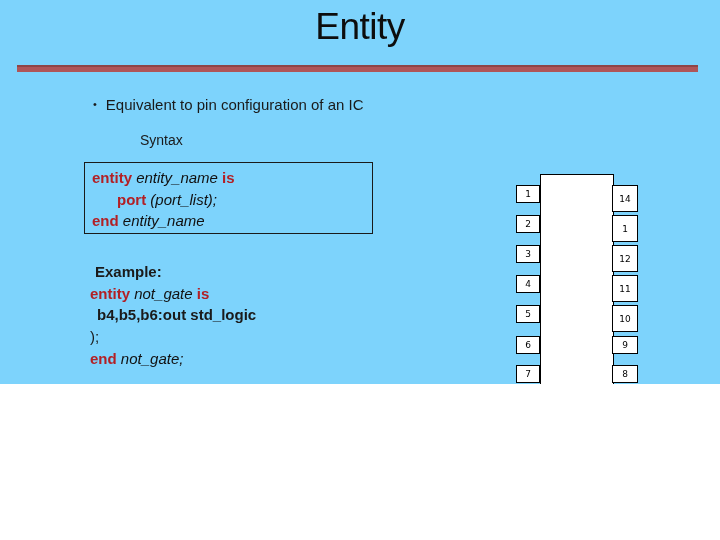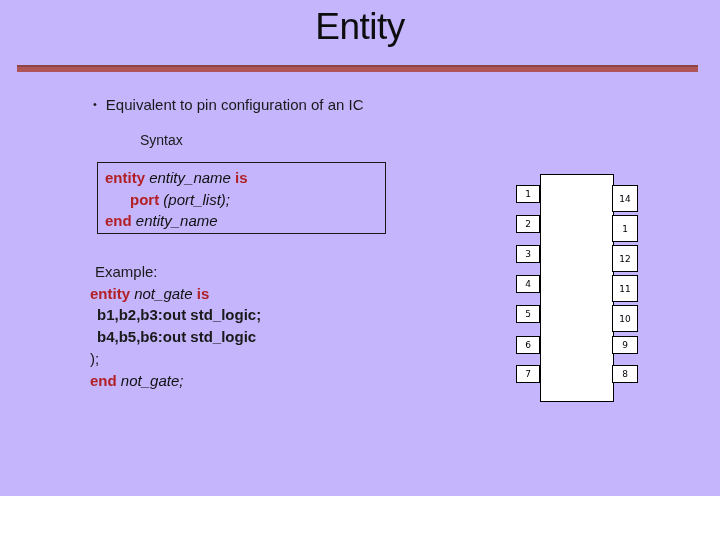--- a/index.html
+++ b/index.html
@@ -1,40 +1,40 @@
 <!DOCTYPE html>
 <html><head>
 <meta charset="utf-8">
 <style>
   html,body{margin:0;padding:0;background:#ffffff;}
   .slide{
-    position:relative;width:720px;height:496px;background:#c4b5fd;overflow:hidden;
+    position:relative;width:720px;height:384px;background:#7dd3fc;overflow:hidden;
     font-family:"Liberation Sans",sans-serif;color:#1a1a1a;
   }
   .title{
     position:absolute;top:6px;left:0;right:0;text-align:center;
     font-size:37px;font-weight:400;color:#0d0d0d;letter-spacing:-0.5px;
   }
   .rule{
     position:absolute;left:17px;top:65px;width:681px;height:7px;
     background:linear-gradient(180deg,#8e4547 0%,#8e4547 32%,#af5558 32%,#af5558 100%);
   }
   .bullet{position:absolute;left:93px;top:96px;font-size:15px;font-weight:400;white-space:nowrap;}
   .bullet .marker{font-size:11px;margin-right:9px;vertical-align:2px;}
   .syntax-label{position:absolute;left:105px;top:132px;font-size:14px;font-weight:400;margin-left:35px;}
   .syntax-box{
-    position:absolute;left:97px;top:162px;width:289px;height:72px;
+    position:absolute;left:84px;top:162px;width:289px;height:72px;
     border:1px solid #1a1a1a;box-sizing:border-box;
     padding:4px 0 0 7px;font-size:15px;line-height:21.5px;font-weight:700;white-space:nowrap;
   }
   .kw{color:#b22025;font-weight:700;}
   .it{font-style:italic;font-weight:400;color:#111;}
   .ind-port{padding-left:25px;}
   .example{position:absolute;left:90px;top:261px;font-size:15px;line-height:21.7px;font-weight:700;white-space:nowrap;}
-  .example .label{font-weight:400;}
+  .example .label{font-weight:700;}
   .ind1{padding-left:13px;}
   .ind2{padding-left:5px;}
   .ind3{padding-left:7px;}
   .paren{font-weight:400;}
   .ic-body{
     position:absolute;left:540px;top:174px;width:74px;height:228px;
     border:1px solid #000;background:#ffffff;box-sizing:border-box;
   }
   .pin{
     position:absolute;border:1px solid #000;background:#ffffff;box-sizing:border-box;
@@ -60,21 +60,20 @@
 
   <div class="syntax-box">
     <div><span class="kw">entity </span><span class="it">entity_name</span><span class="kw"> is</span></div>
     <div class="ind-port"><span class="kw">port </span><span class="it">(port_list);</span></div>
     <div><span class="kw">end </span><span class="it">entity_name</span></div>
   </div>
 
   <div class="example">
     <div class="label ind2">Example:</div>
     <div><span class="kw">entity </span><span class="it">not_gate</span><span class="kw"> is</span></div>
-    <div class="ind3">b1,b2,b3:out std_logic;</div>
     <div class="ind3">b4,b5,b6:out std_logic</div>
     <div class="paren">);</div>
     <div><span class="kw">end </span><span class="it">not_gate;</span></div>
   </div>
 
   <div class="ic-body"></div>
 
   <div class="pin pin-l" style="top:185px">1</div>
   <div class="pin pin-l" style="top:215px">2</div>
   <div class="pin pin-l" style="top:245px">3</div>

